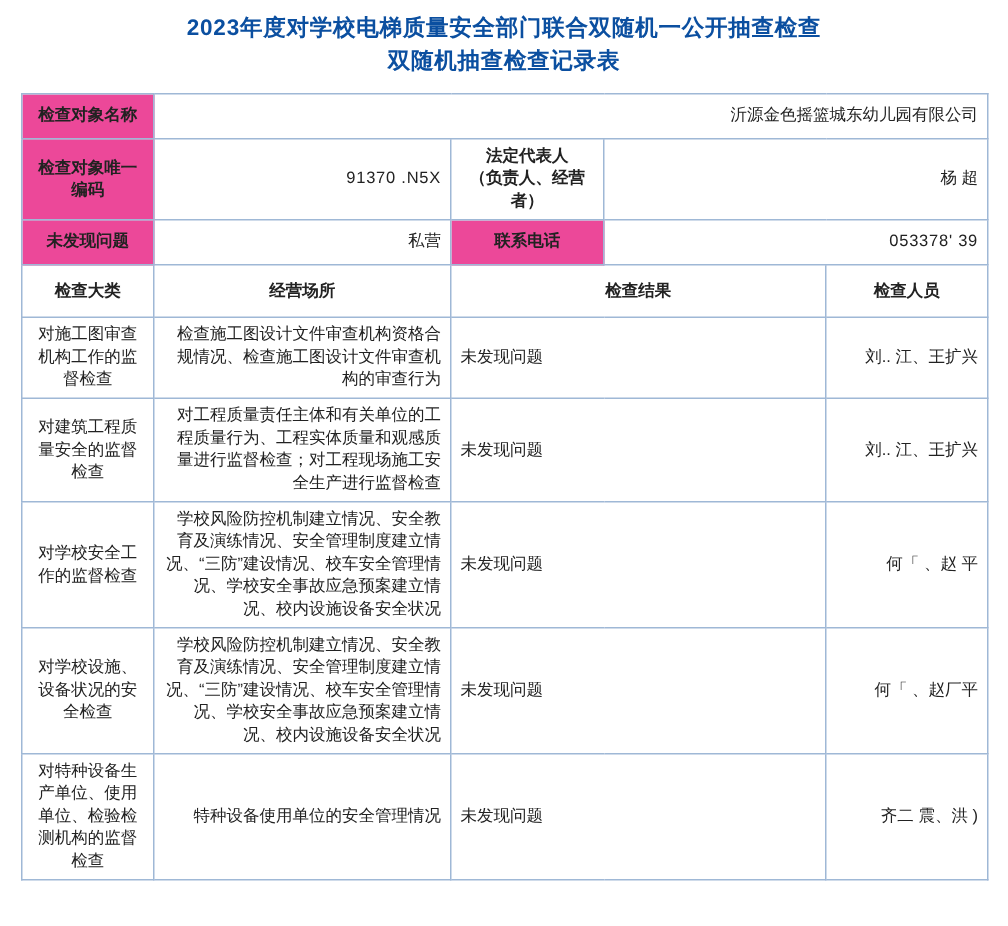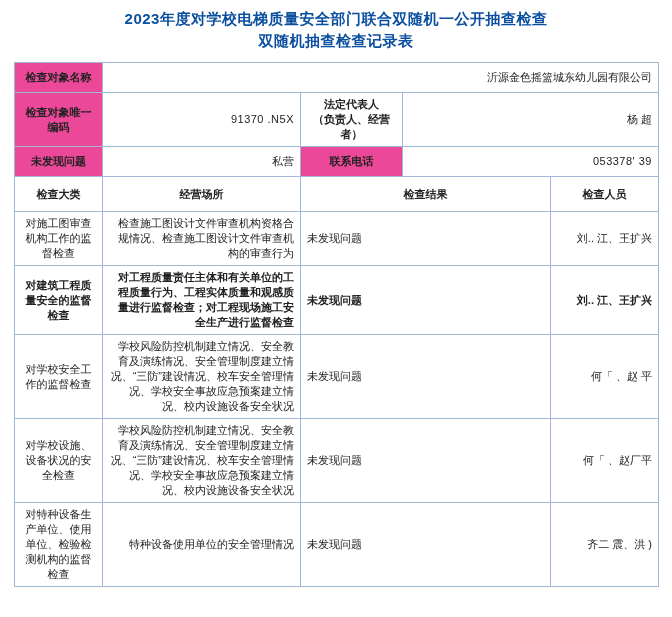--- a/index.html
+++ b/index.html
@@ -92,21 +92,21 @@
     font-size: 11px;
     color: #222;
     margin-top: 44px;
   }
   .who {
     text-align: right;
     font-size: 11px;
     color: #222;
   }
   .tall-a { height: 52px; }
-  .tall-b { height: 52px; font-weight: bold; }
+  .tall-b { height: 52px; }
   .tall-c { height: 54px; }
   .tall-d { height: 62px; }
   .tall-e { height: 56px; }
   .row-h2 {
     height: 30px;
   }
   .masked {
     letter-spacing: 0.5px;
   }
 </style>

